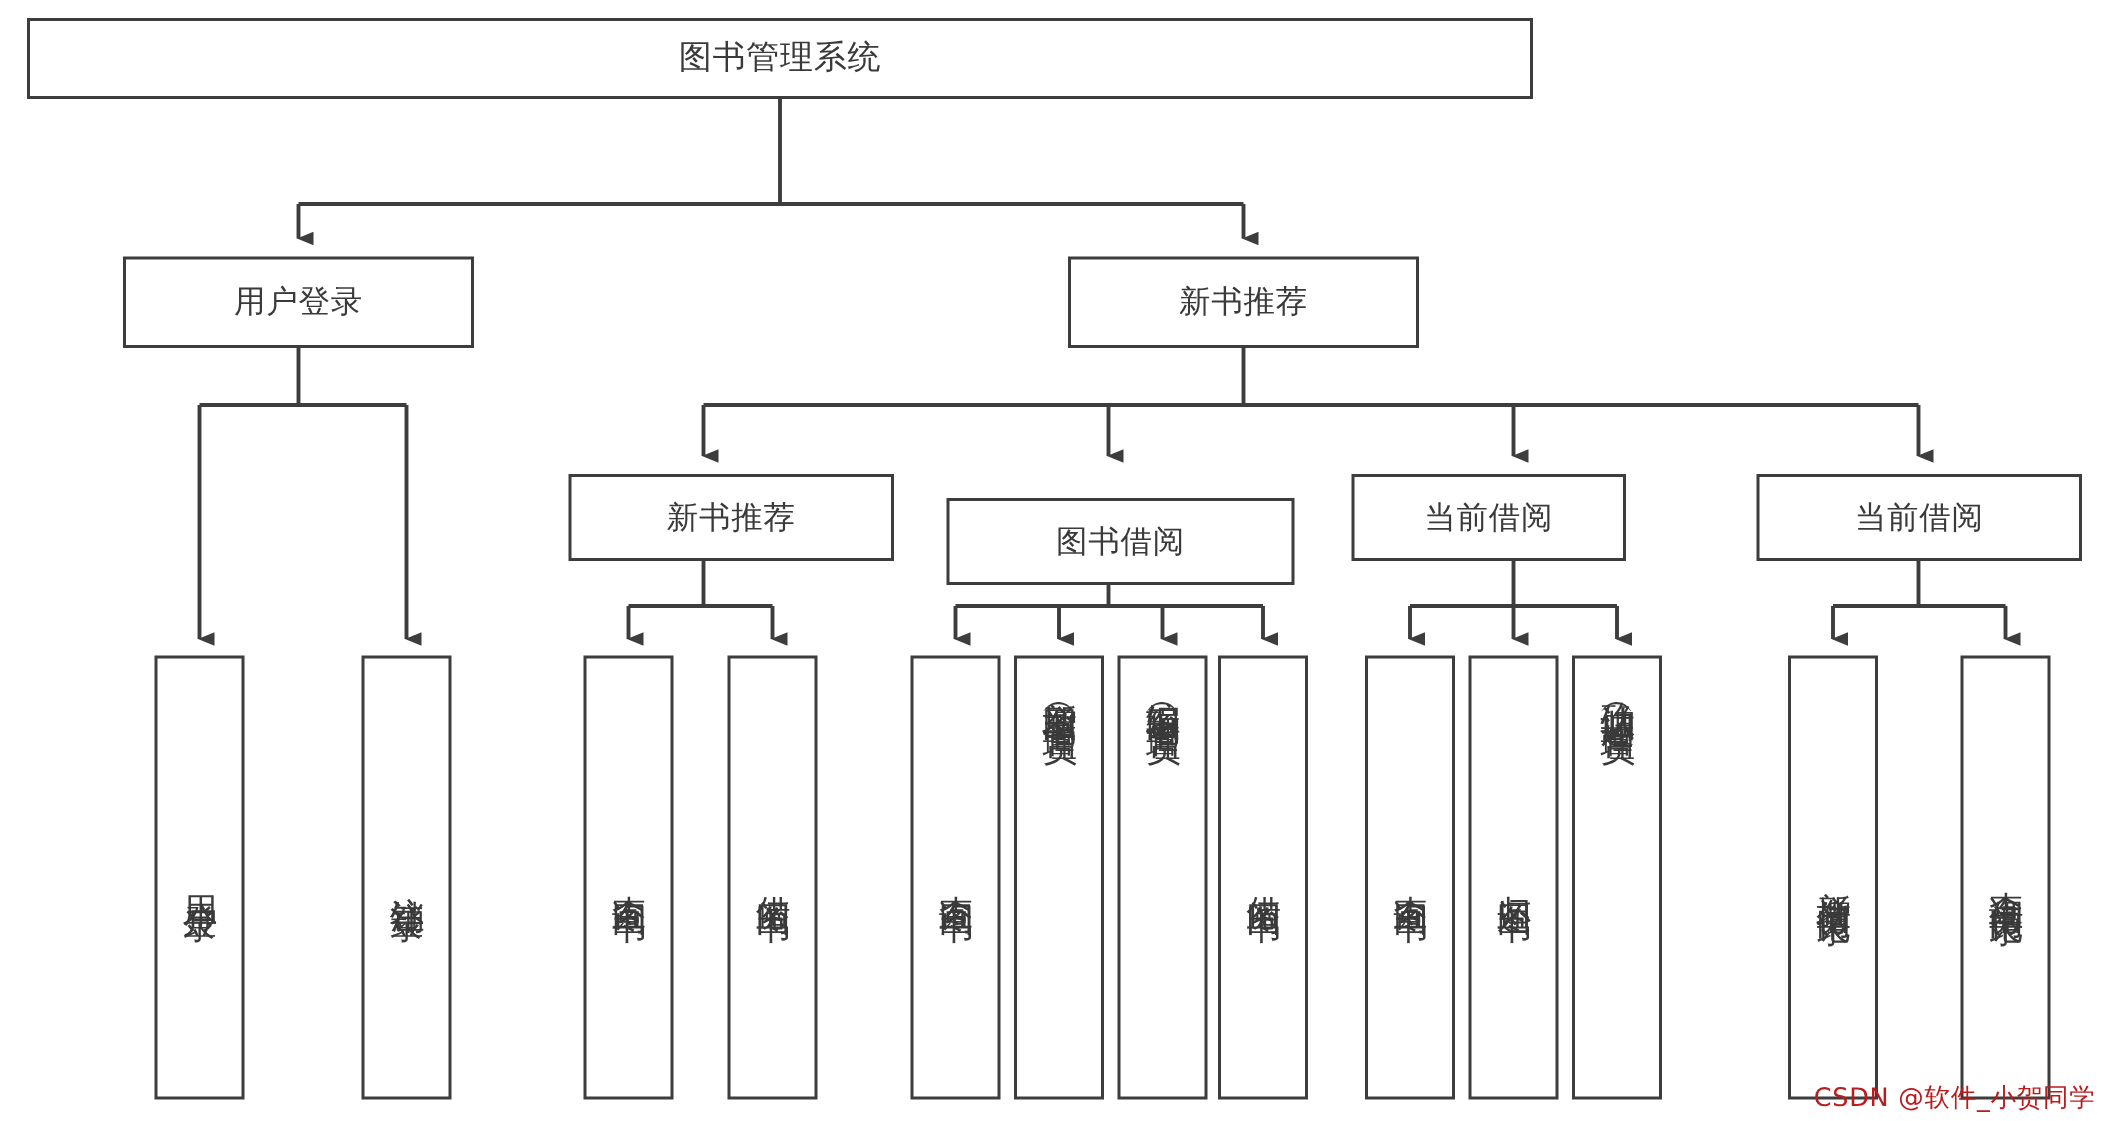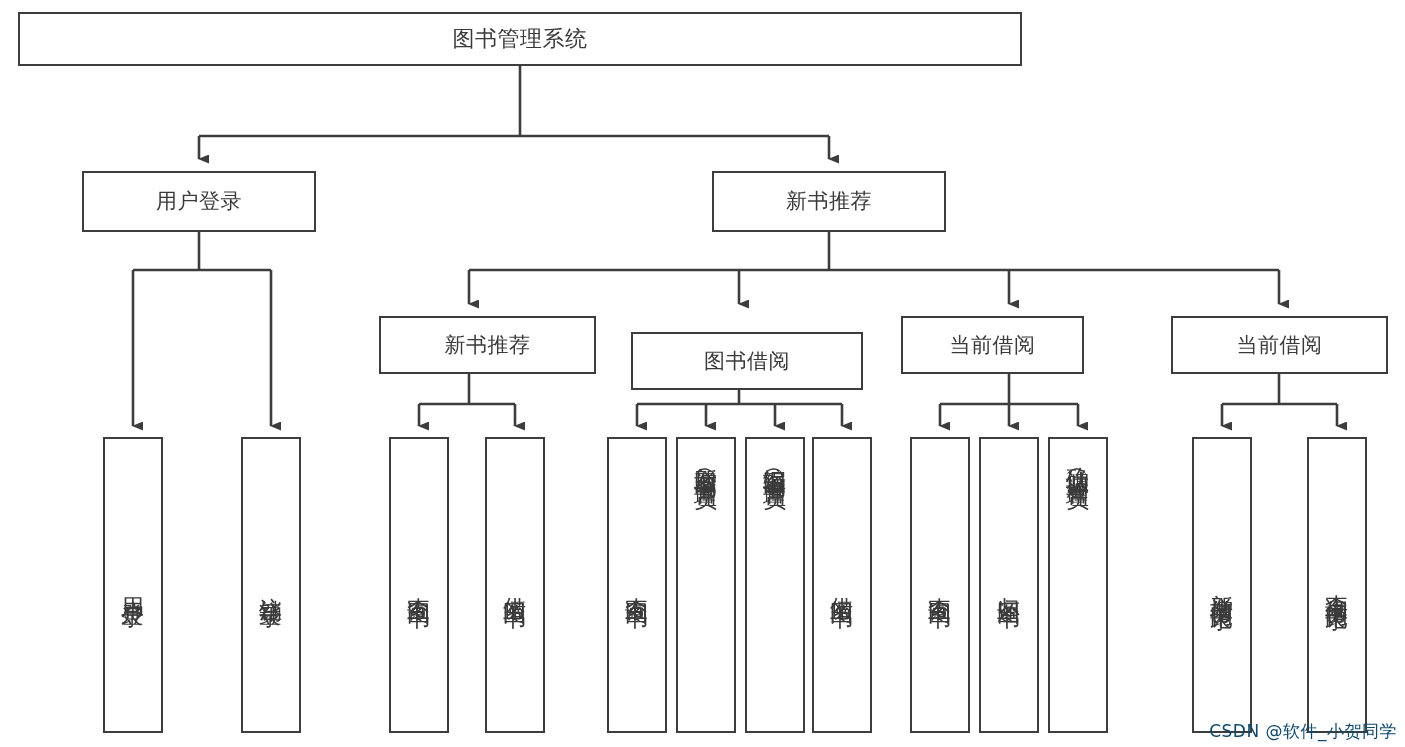--- a/index.html
+++ b/index.html
@@ -68,21 +68,21 @@
   }
   .node.vert.mid {
     align-items: center;
     padding-top: 0;
   }
   #watermark {
     position: absolute;
     right: 8px;
     bottom: 4px;
     font-size: 17px;
-    color: #0c4a6e;
+    color: #b91c1c;
     letter-spacing: 0.5px;
     z-index: 5;
     white-space: nowrap;
     font-family: "DejaVu Sans", "Liberation Sans", sans-serif;
   }
 </style>
 </head>
 <body>
 
 <div id="diagram-root">

